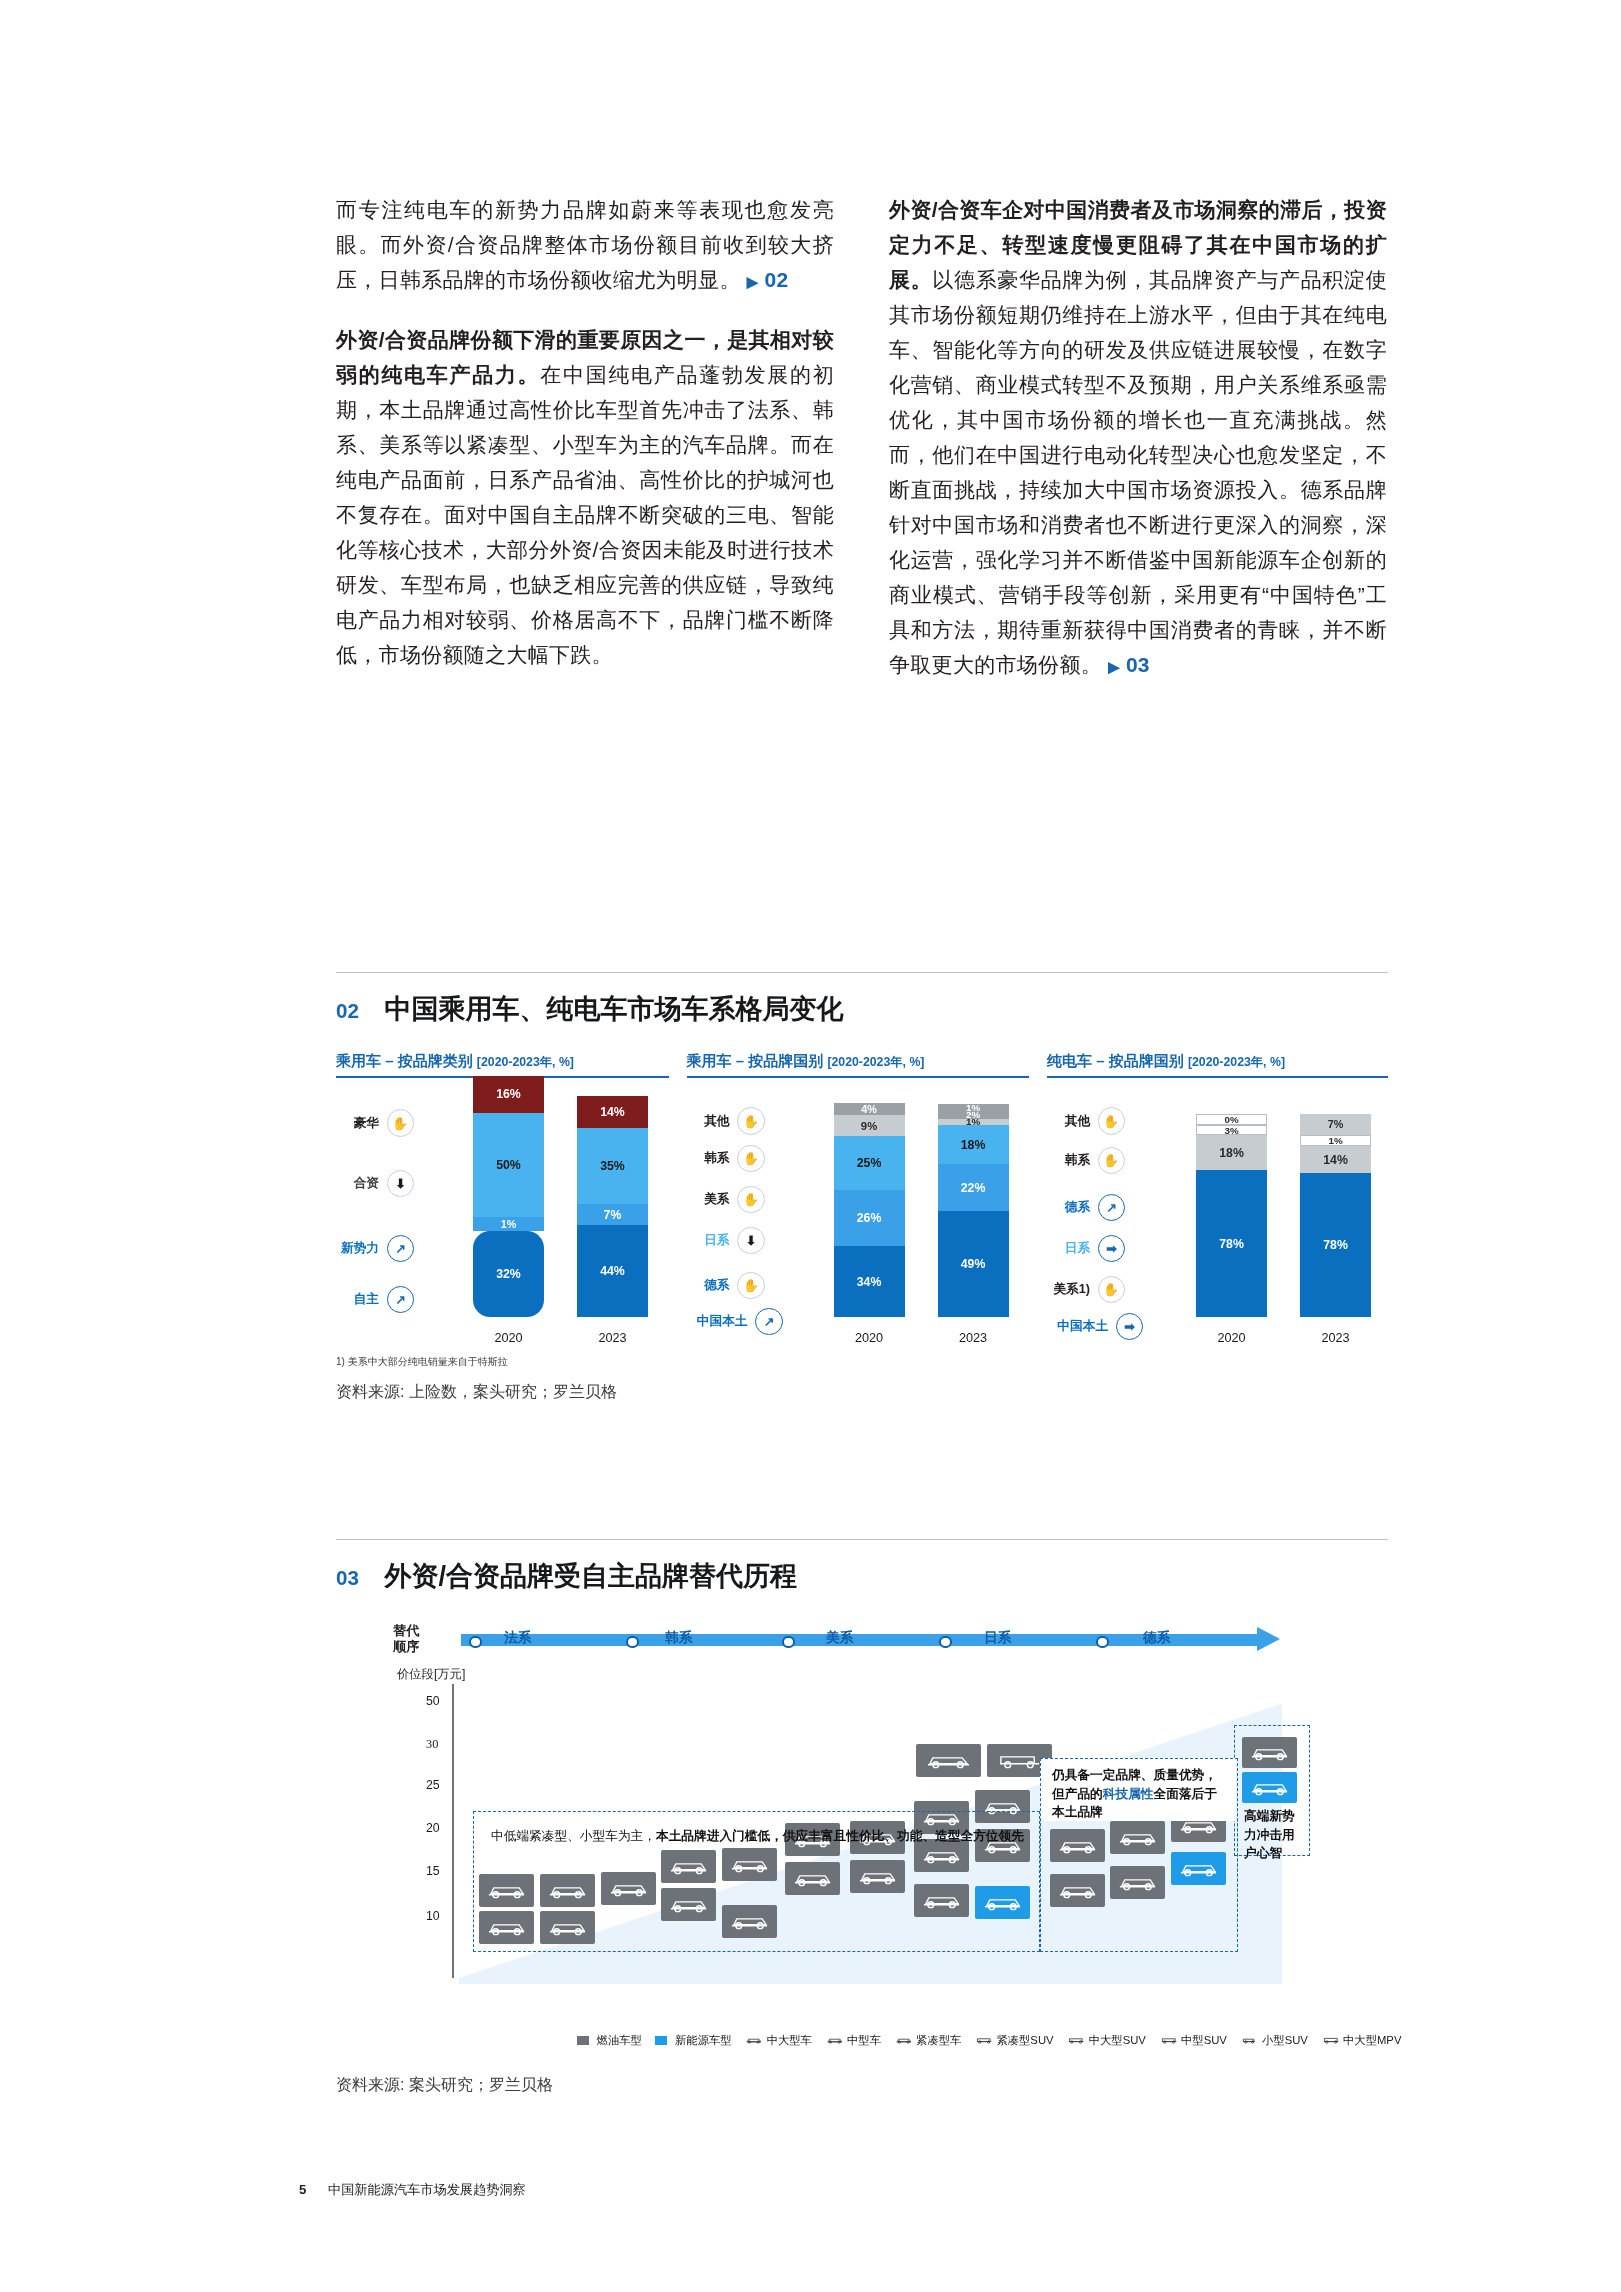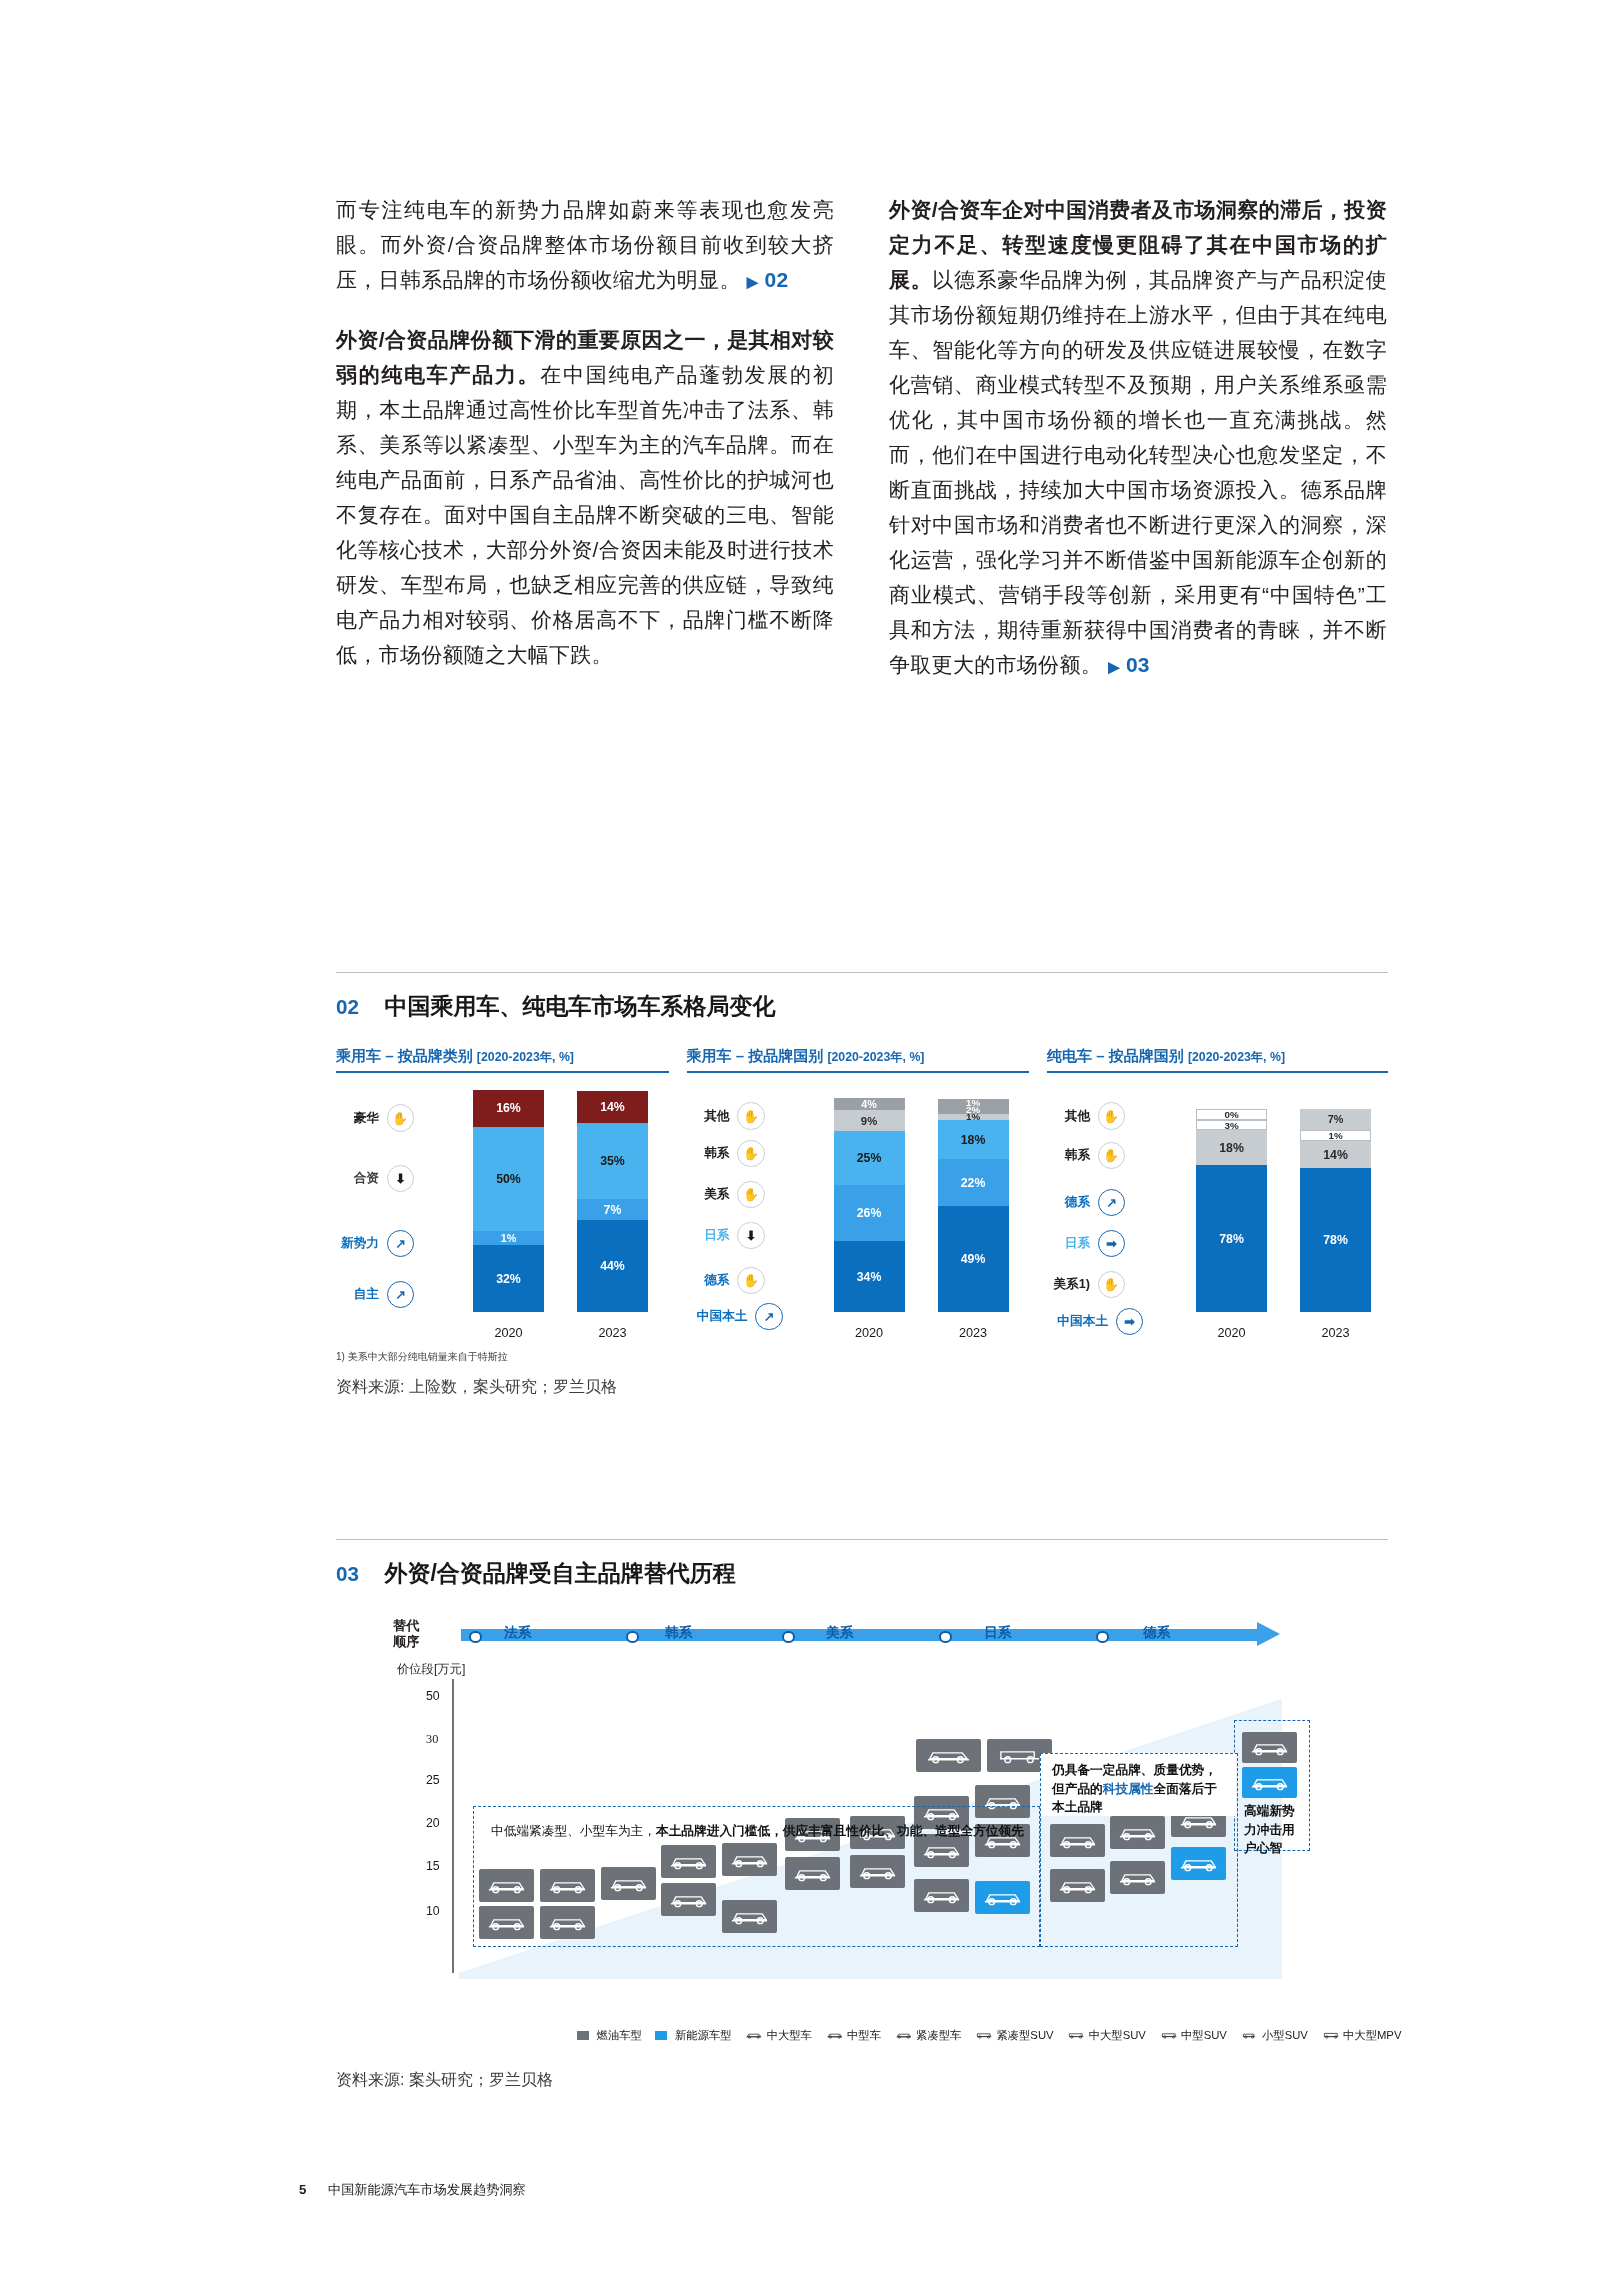--- a/index.html
+++ b/index.html
@@ -13,21 +13,21 @@
   .col p + p{margin-top:21.6px;}
   .b{font-weight:bold;}
   .ref{color:#1666b0;font-weight:bold;white-space:nowrap;}
   .ref .tri{font-size:14.7px;}
 
   
   .exhibit{position:absolute;left:336px;width:1052px;}
   .ex-rule{border-top:1px solid #b9c0c6;}
   .ex-head{display:flex;align-items:baseline;gap:25.5px;padding-top:17.6px;}
   .ex-num{color:#1666b0;font-weight:bold;font-size:20.6px;}
-  .ex-title{font-weight:bold;font-size:23px;color:#17181a;}
+  .ex-title{font-weight:bold;font-size:27px;color:#17181a;}
 
   .source{font-size:16px;color:#3c3c3c;margin-top:13.7px;}
   .fn{font-size:10px;color:#3c3c3c;margin-top:9.8px;}
 
   
   .charts{display:flex;gap:17.6px;margin-top:25.5px;}
   .chart{position:relative;}
   .chart-hd{font-size:15px;font-weight:bold;color:#1666b0;border-bottom:2px solid #1666b0;padding-bottom:4.9px;margin-bottom:11.8px;white-space:nowrap;}
   .chart-hd .rng{font-size:12.3px;font-weight:bold;}
   .plot{position:relative;height:255px;}
@@ -113,21 +113,21 @@
           </div>
           <div class="cat" style="top:196px;">
             <span class="lbl" style="color:#0b6fc0;">自主</span>
             <span class="badge blue">↗</span>
           </div>
 
           <div class="bar" style="left:137px;">
             <div class="seg navy" style="height:37px;">16%</div>
             <div class="seg lblue" style="height:104px;">50%</div>
             <div class="seg midblue" style="height:14.7px;font-size:10.8px;">1%</div>
-            <div class="seg blue" style="height:67px;">32%</div>
+            <div class="seg blue" style="height:86px;border-radius:17px;">32%</div>
           </div>
           <div class="xlab" style="left:137px;">2020</div>
 
           <div class="bar" style="left:241px;">
             <div class="seg navy" style="height:32px;">14%</div>
             <div class="seg lblue" style="height:76px;">35%</div>
             <div class="seg midblue" style="height:21.6px;">7%</div>
             <div class="seg blue" style="height:92px;">44%</div>
           </div>
           <div class="xlab" style="left:241px;">2023</div>

